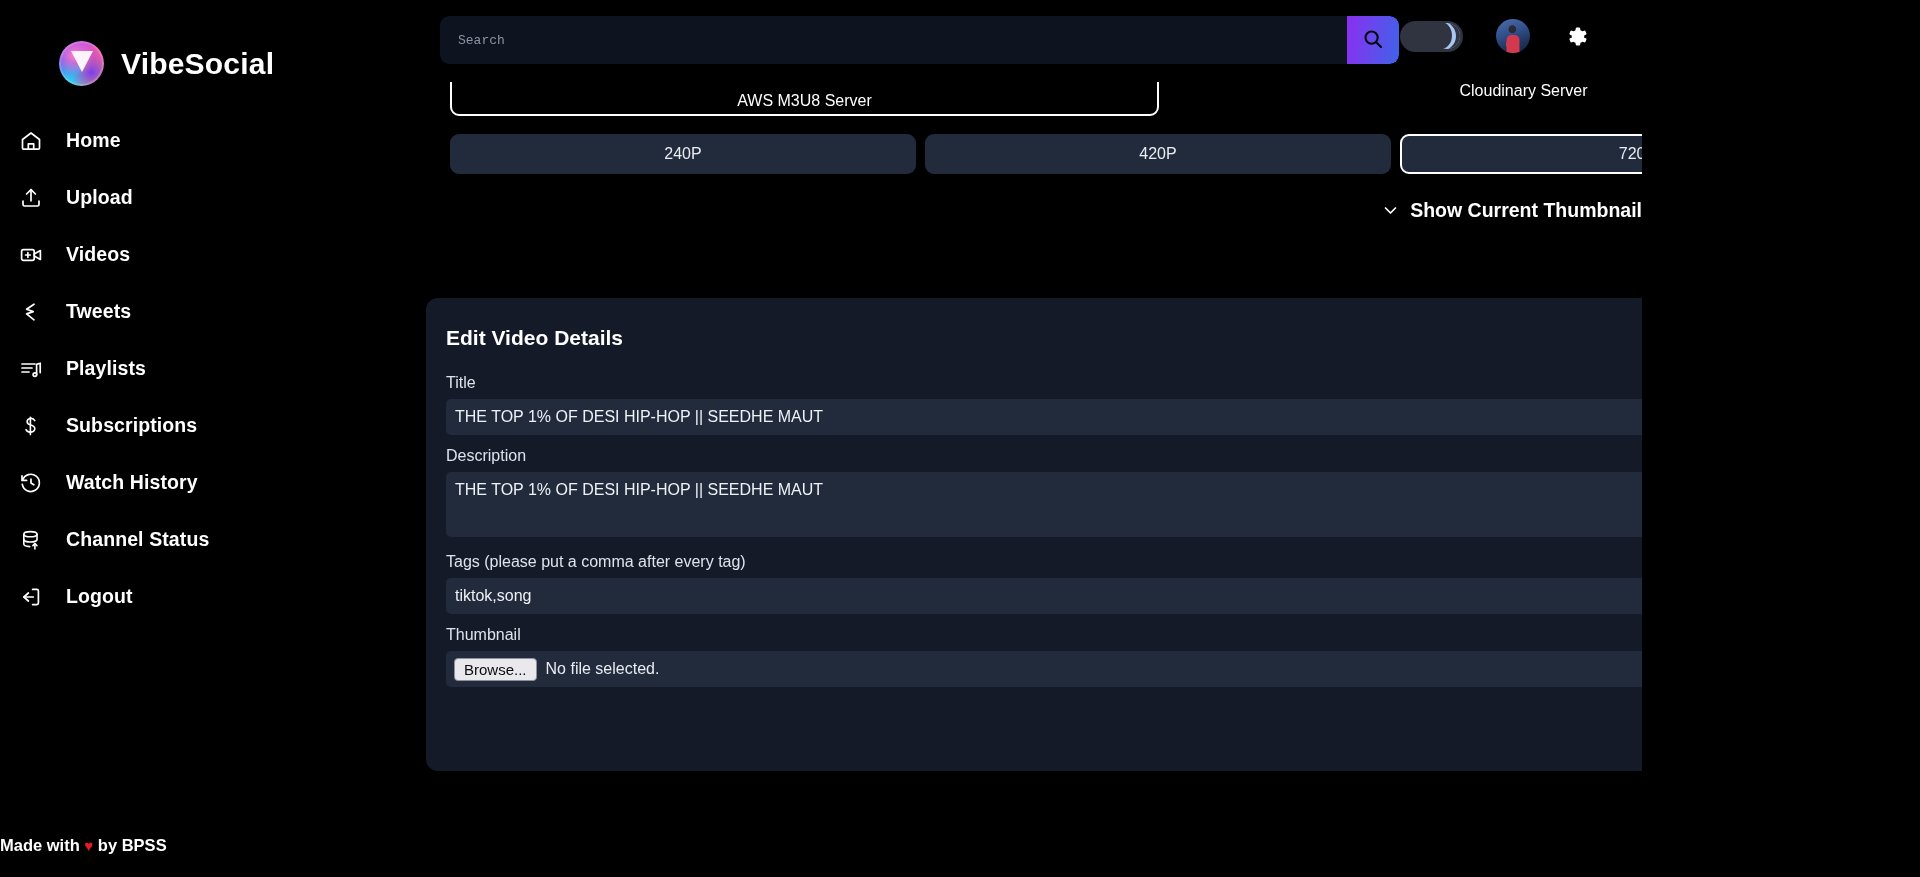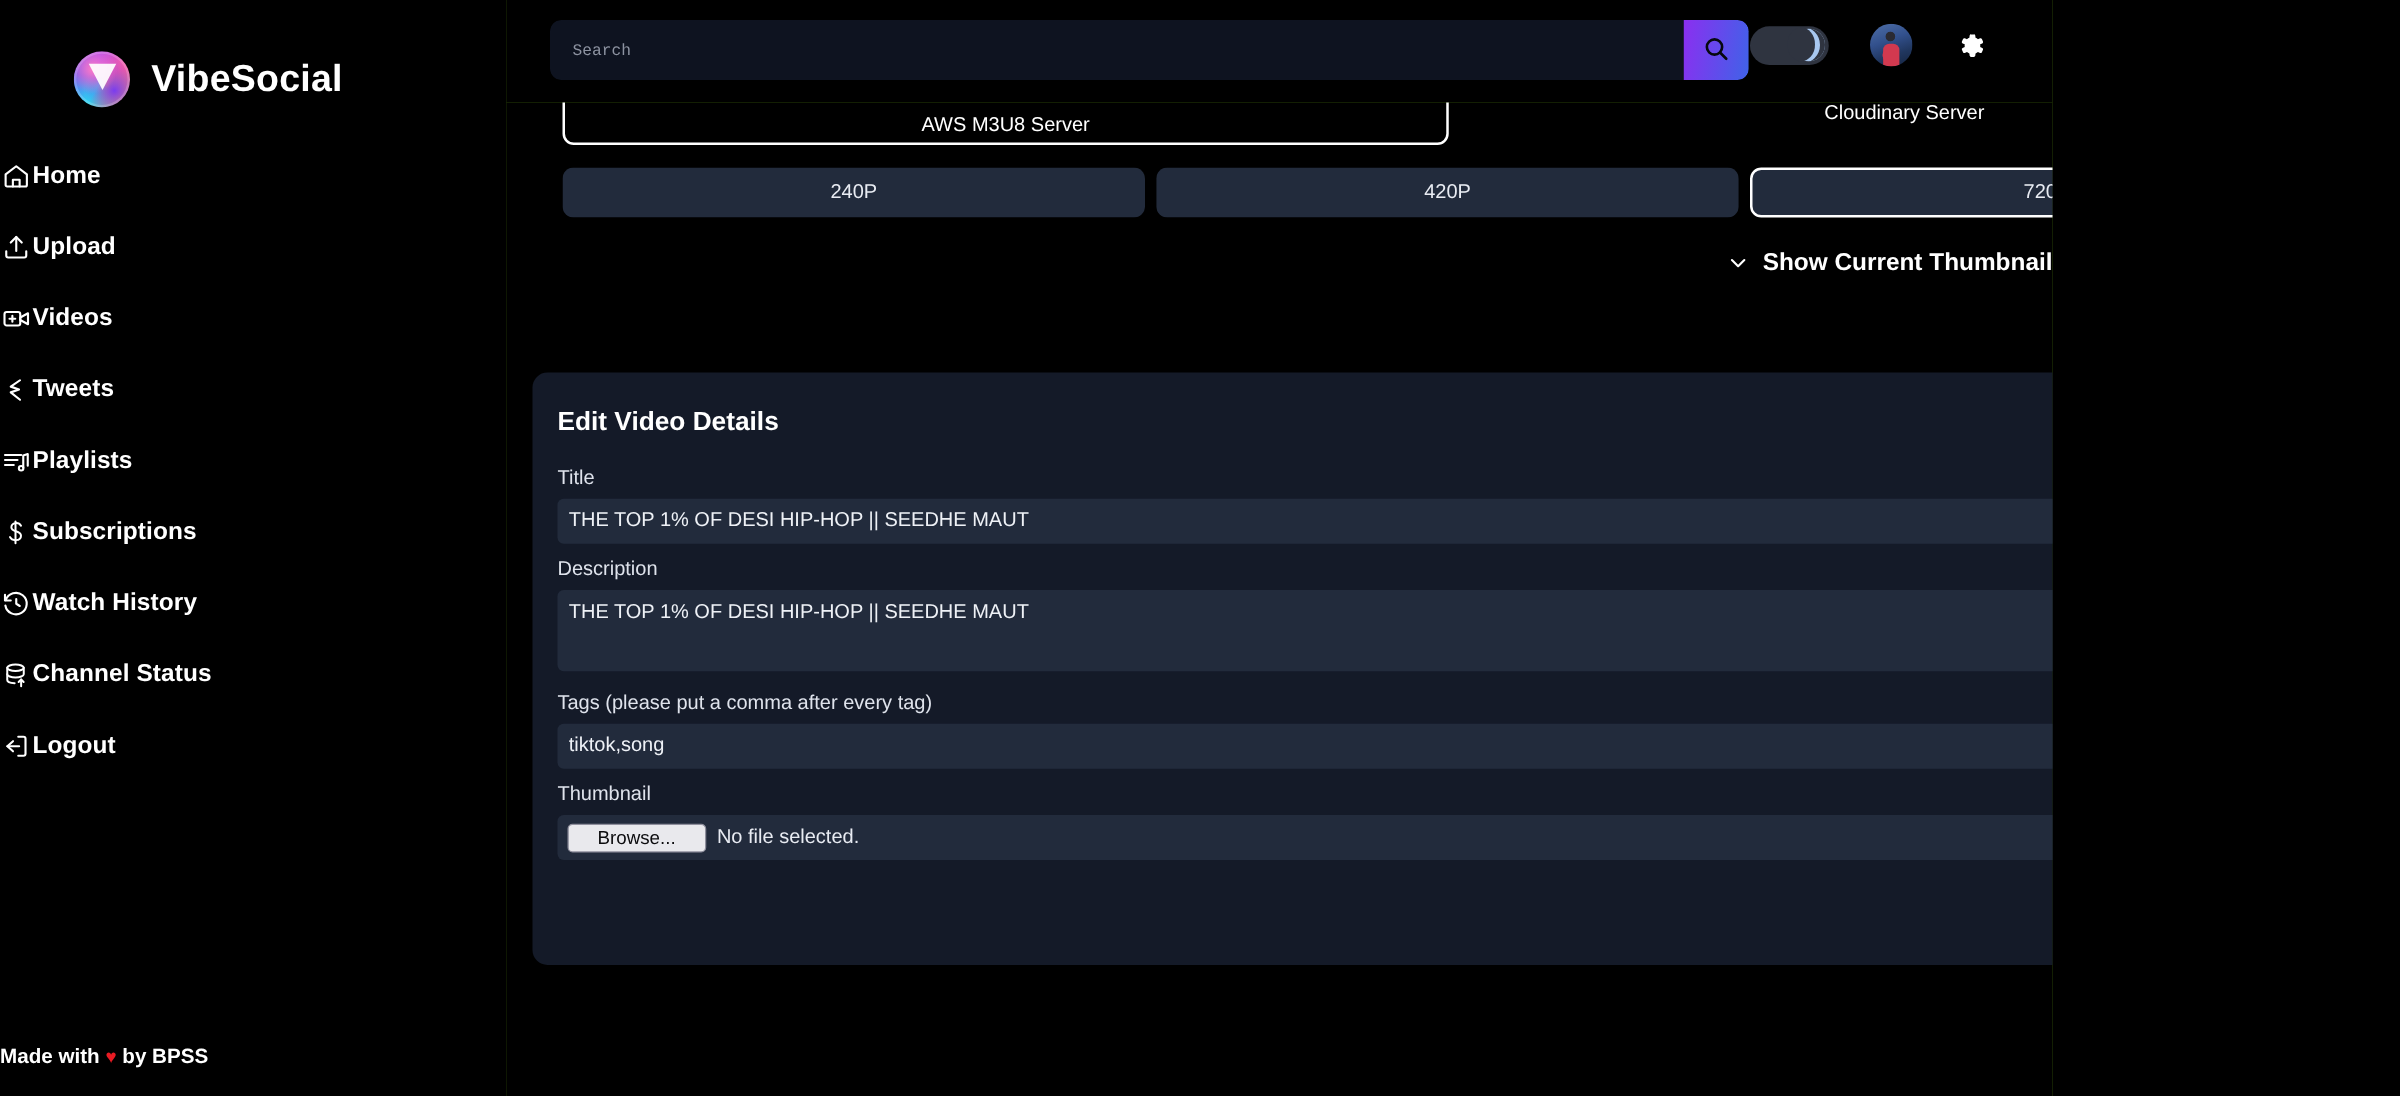--- a/index.html
+++ b/index.html
@@ -39,22 +39,22 @@
     border-left: 11px solid transparent;
     border-right: 11px solid transparent;
     border-top: 21px solid rgba(255,255,255,.92);
   }
   .brand-name {
     color: #fff; font-size: 30px; font-weight: 700; letter-spacing: .2px;
   }
 
   .nav { margin-top: 12px; }
   .nav-item {
-    display: flex; align-items: center; 
-    height: 57px; 
+    display: flex; align-items: center; gap: 22px;
+    height: 57px; padding-left: 18px;
     color: #fff; cursor: pointer;
   }
   .nav-ico {
     width: 26px; height: 26px; flex: none;
     display: flex; align-items: center; justify-content: center;
   }
   .nav-ico svg { width: 24px; height: 24px; display: block; }
   .nav-label { font-size: 19.5px; font-weight: 700; letter-spacing: .1px; }
 
   .footer-credit {
@@ -202,21 +202,21 @@
     font-family: "Liberation Sans", sans-serif;
     line-height: 1.25;
   }
   .filewrap {
     width: 100%; height: 36px; background: #222b3c; border-radius: 5px;
     display: flex; align-items: center; padding: 0 8px; gap: 9px;
   }
   .browse-btn {
     background: #e9e9ed; color: #0b0b0d;
     border: 1px solid #8f8f9d; border-radius: 4px;
-    font-size: 15px; padding: 2px 23px; cursor: pointer;
+    font-size: 15px; padding: 2px 9px; cursor: pointer;
     font-family: "Liberation Sans", sans-serif;
   }
   .file-status { color: #e8ebf2; font-size: 16px; }
   .submit-row { display: flex; justify-content: flex-end; margin-top: 20px; }
   .submit-btn {
     background: #ffffff; color: #10131c; border: none; border-radius: 8px;
     font-size: 17px; padding: 10px 25px; cursor: pointer;
     font-family: "Liberation Sans", sans-serif;
   }
 </style>

